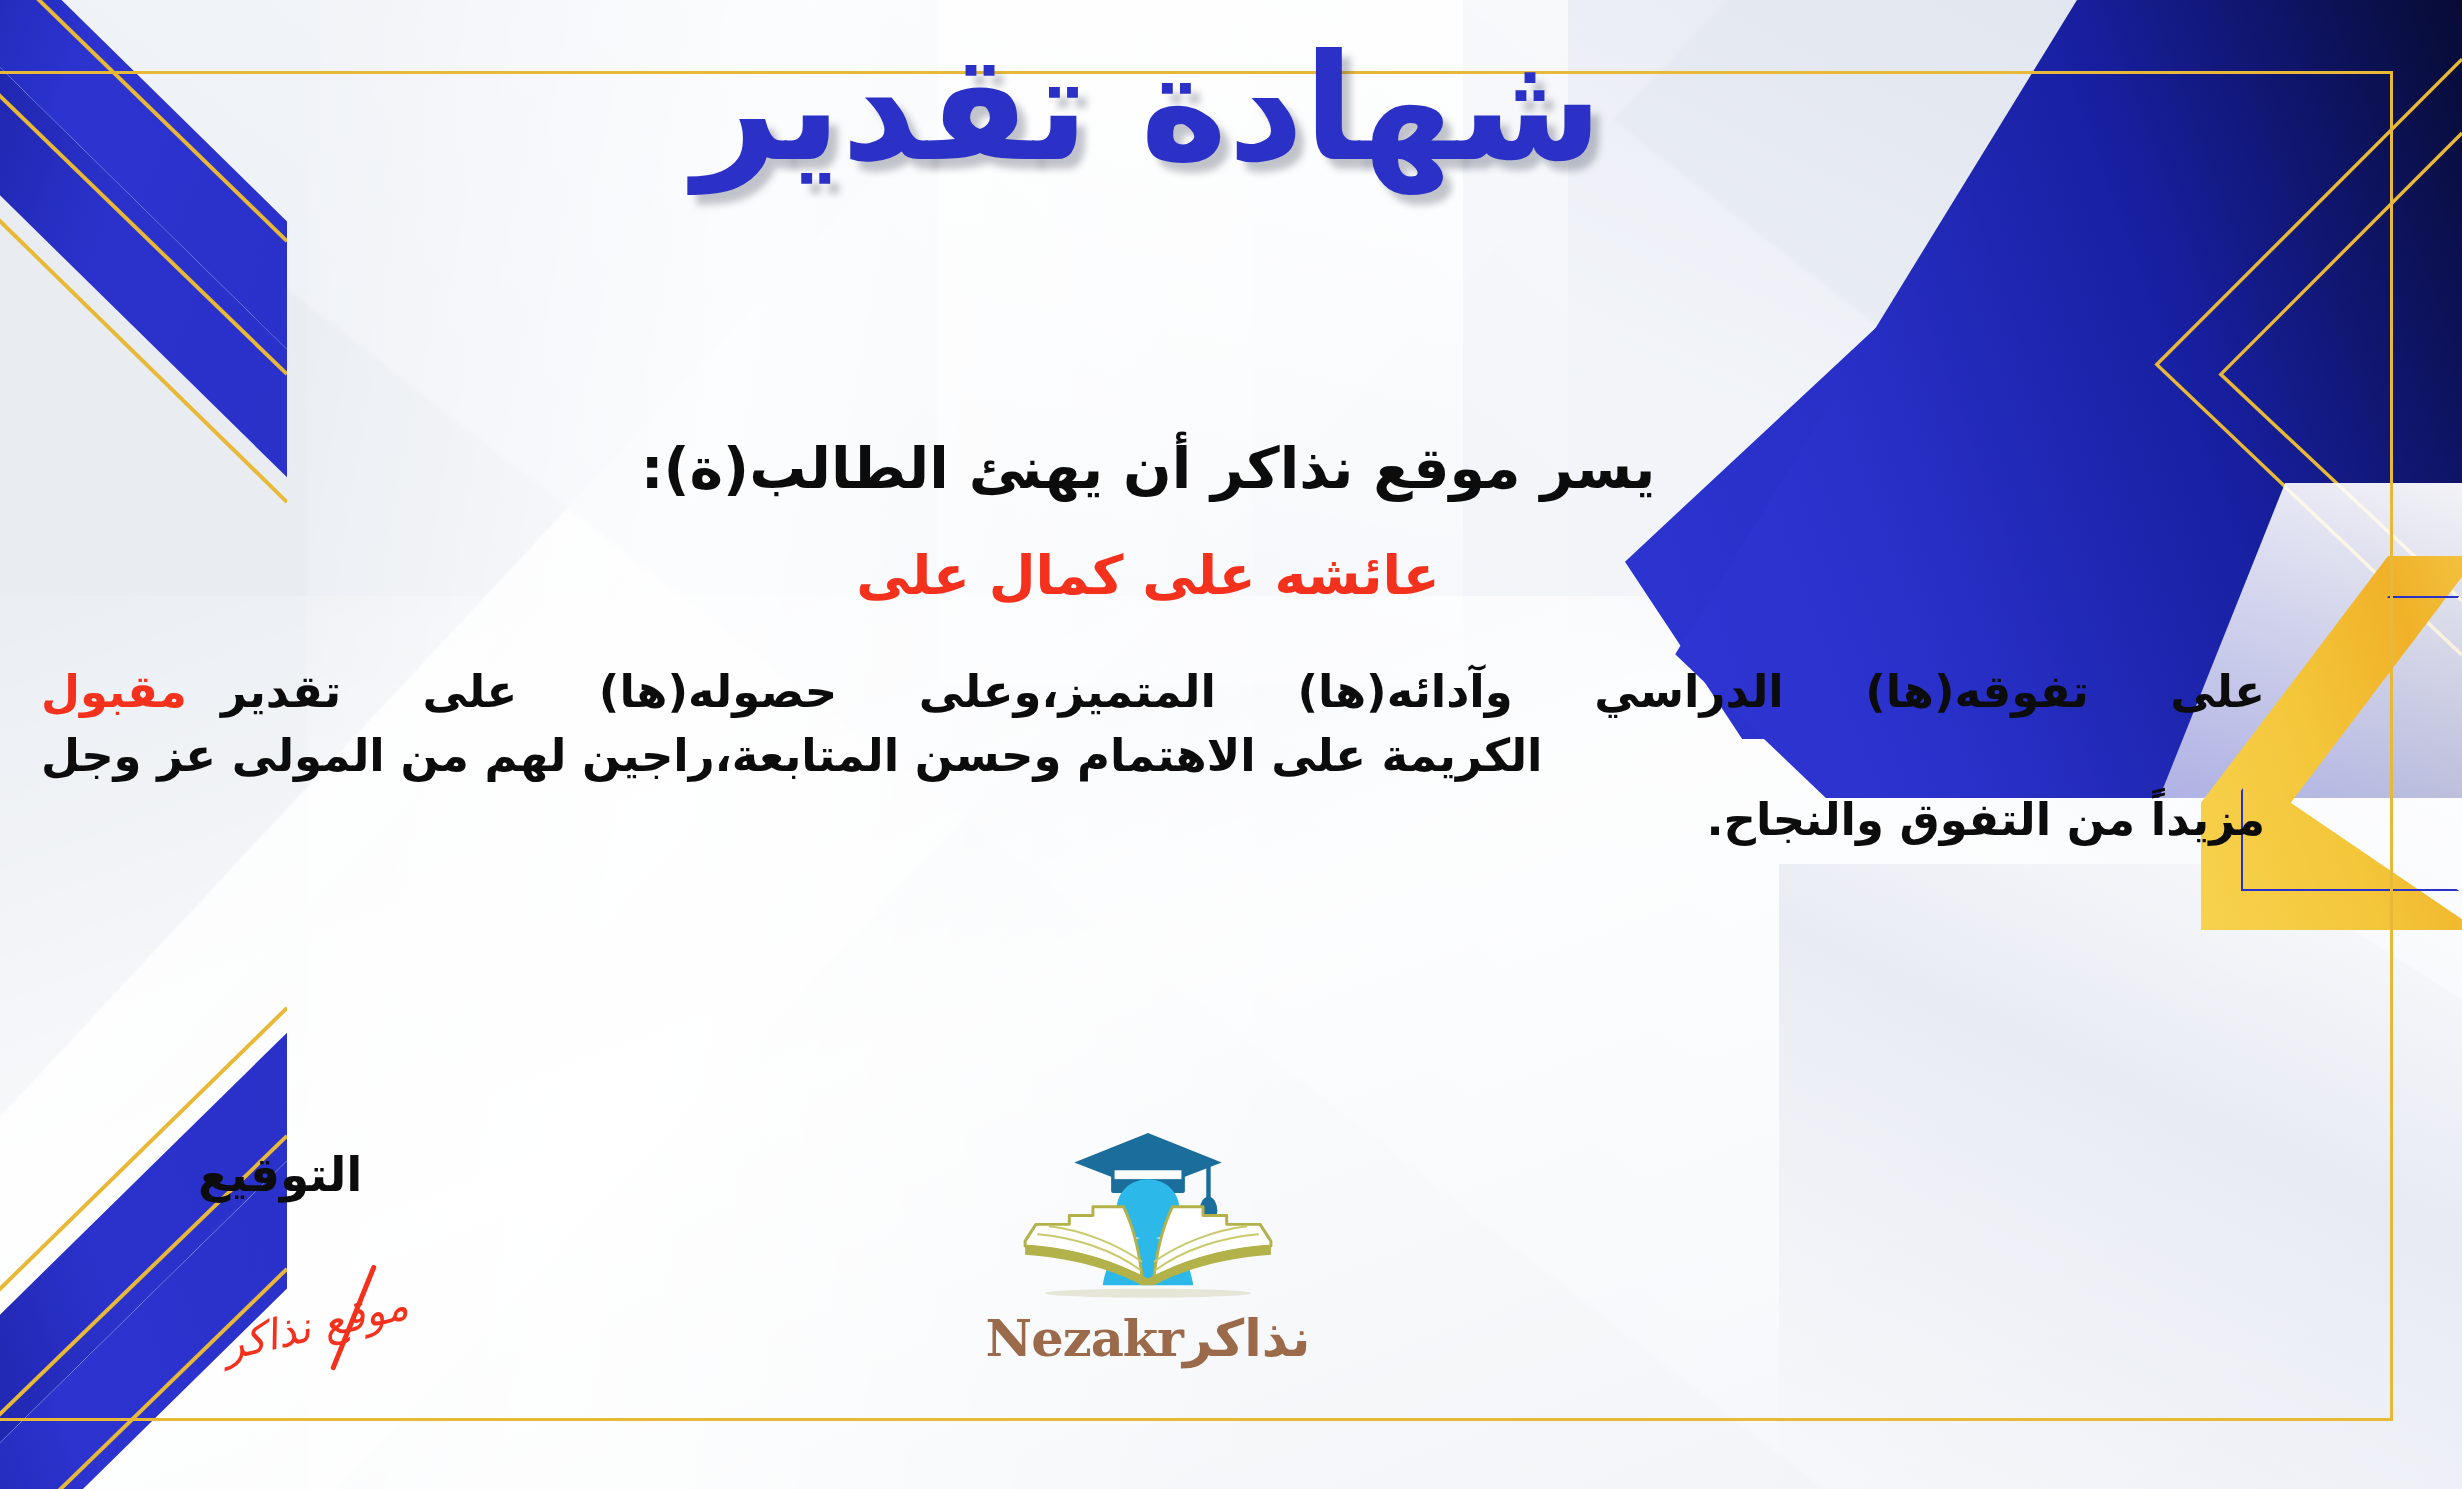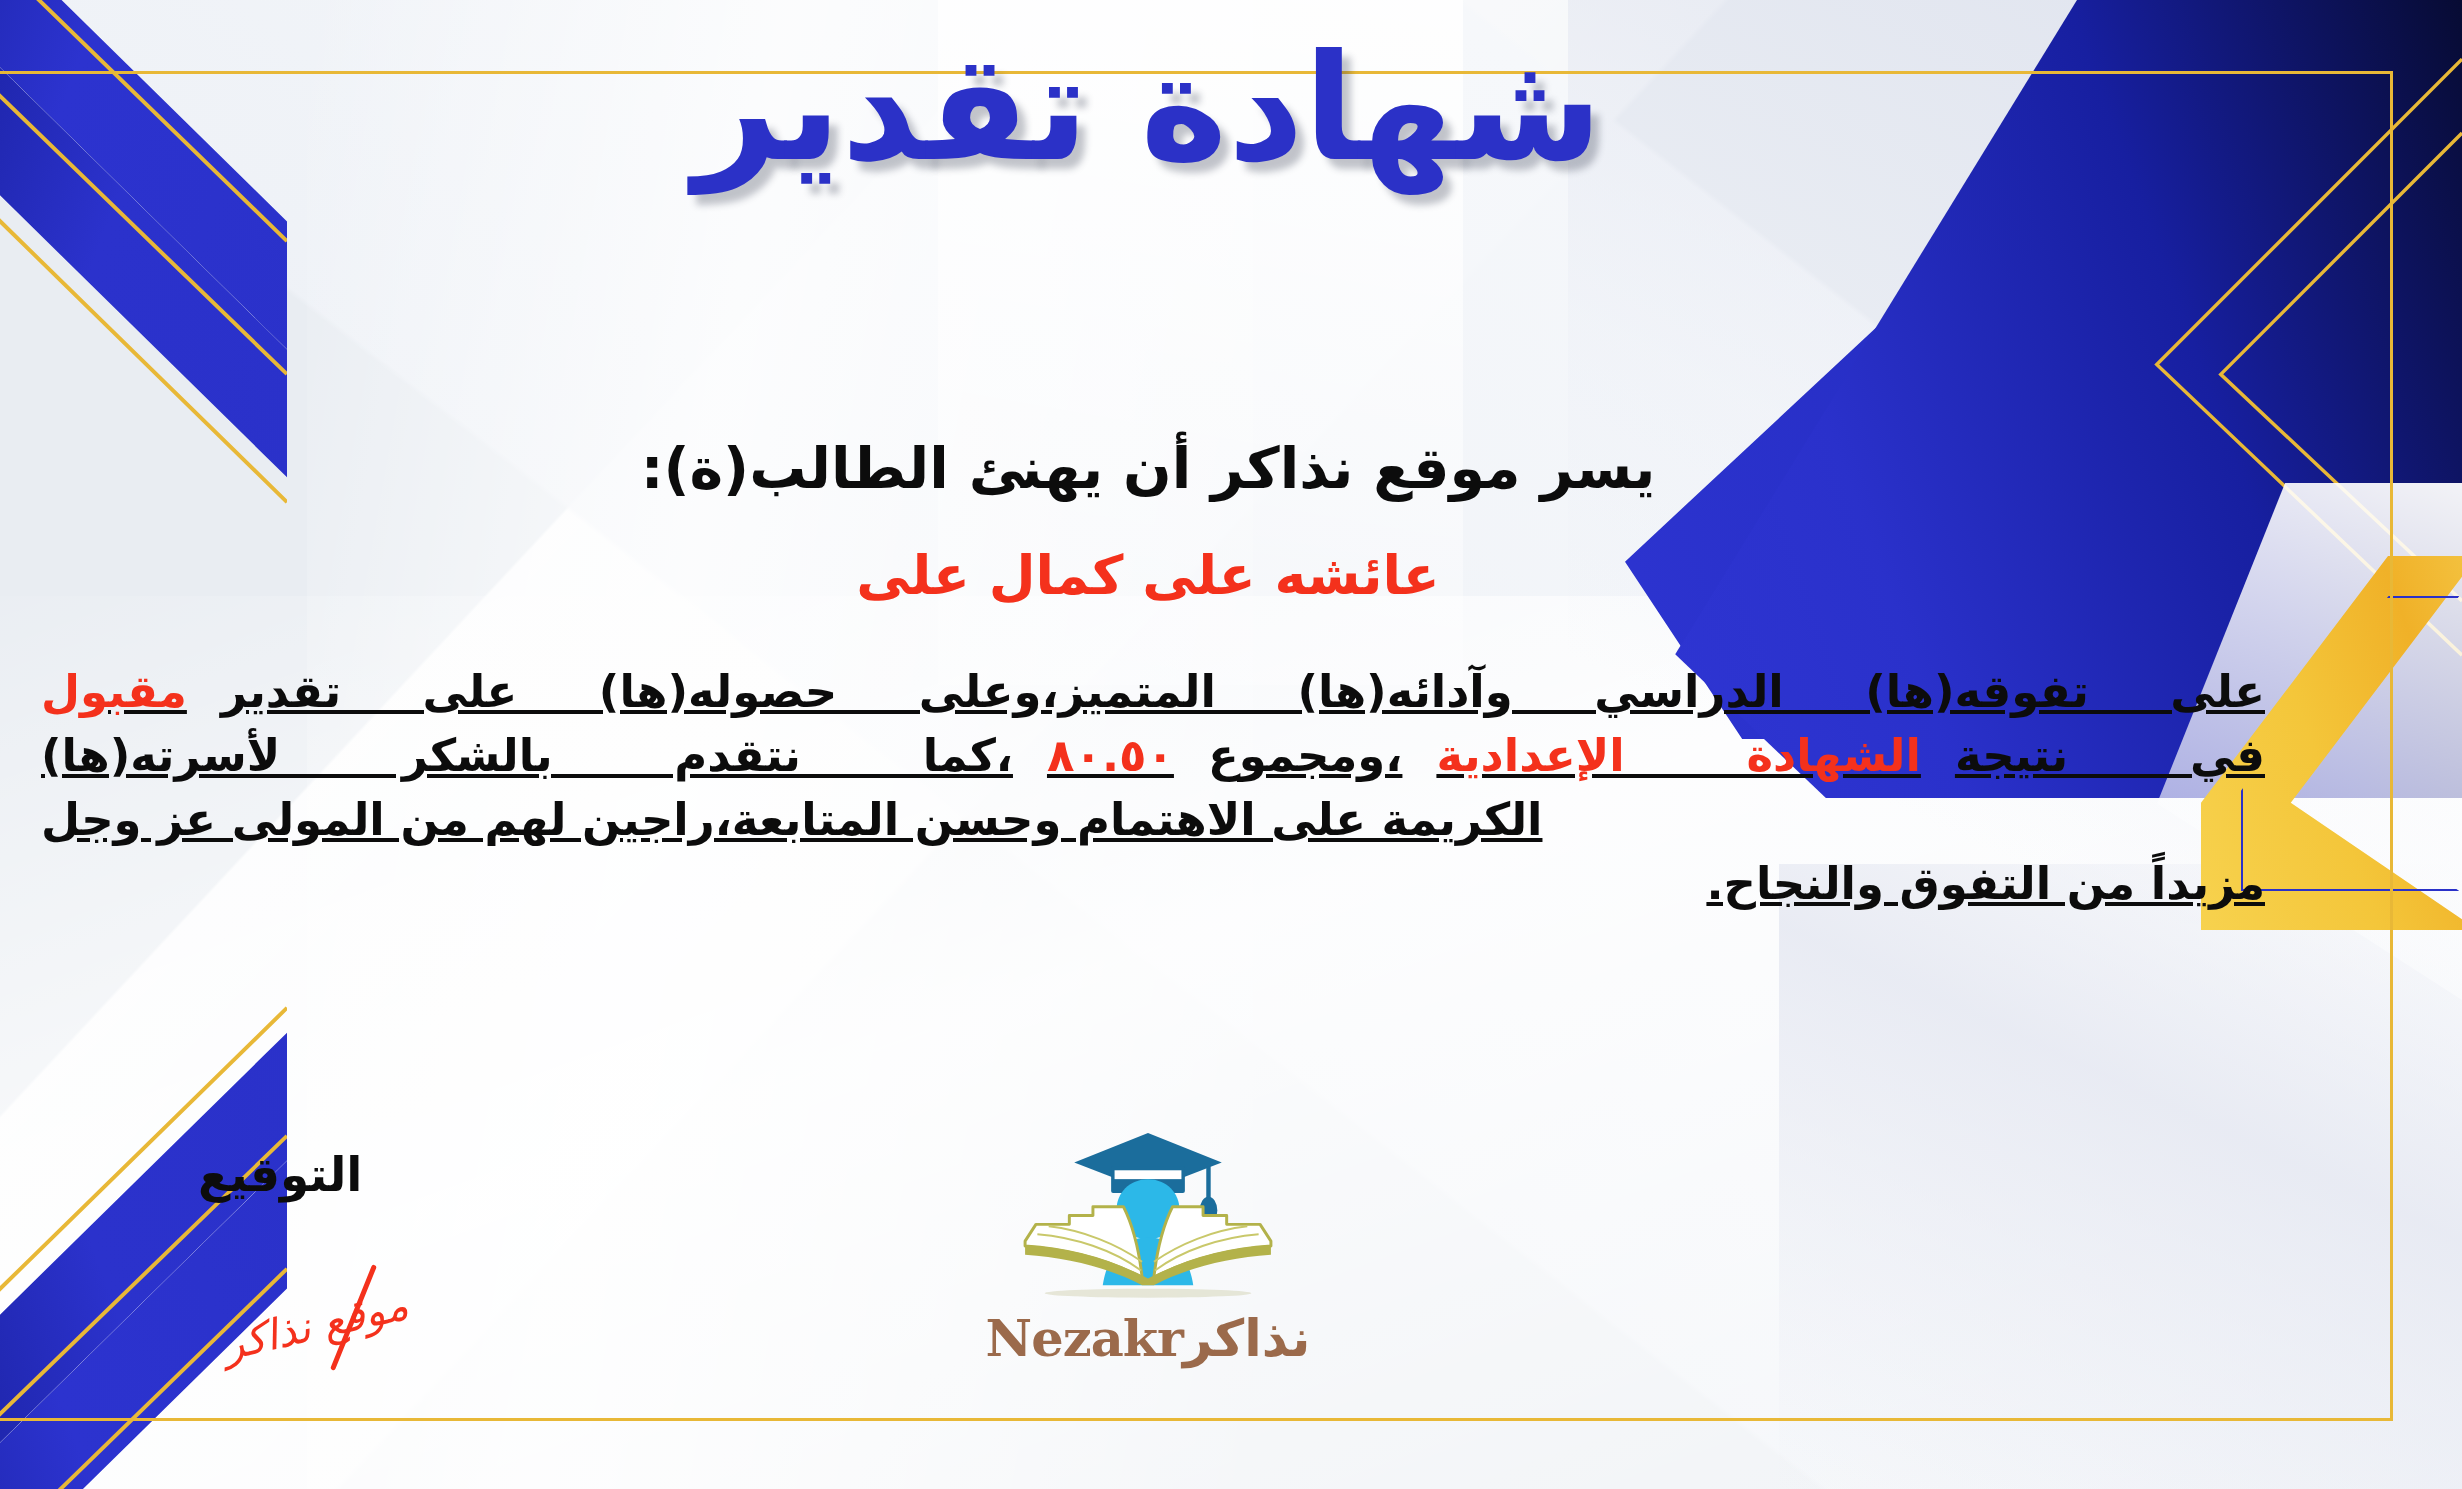--- a/index.html
+++ b/index.html
@@ -137,21 +137,21 @@
     position:absolute;
     top:660px;
     left:207px;
     right:197px;
     text-align:center;
     font-size:45px;
     font-weight:600;
     color:#0c0c0c;
     line-height:1.42;
   }
-  .body-line{display:block;white-space:nowrap;text-decoration:underline;}
+  .body-line{display:block;white-space:nowrap;}
   .body-line.l1{text-align:justify;text-align-last:justify;}
   .body-line.l2{text-align:justify;text-align-last:justify;}
   .body-line.l3{text-align:left;}
   .body-line.l4{text-align:right;}
   .hl{color:#f4311c;font-weight:600;}
   .sp{display:inline-block;width:34px;}
 
   .signature-label{
     position:absolute;
     top:1147px;left:364px;
@@ -250,21 +250,20 @@
   <div class="content">
 
     <div class="title">شهادة تقدير</div>
 
     <div class="intro">يسر موقع نذاكر أن يهنئ الطالب(ة):</div>
 
     <div class="student-name">عائشه على كمال على</div>
 
     <div class="body-block">
       <span class="body-line l1"><span>على تفوقه(ها) الدراسي وآدائه(ها) المتميز،وعلى حصوله(ها) على تقدير</span><span class="sp"></span><span class="hl">مقبول</span></span>
-        <span class="body-line l2"><span>في نتيجة</span><span class="sp"></span><span class="hl">الشهادة الإعدادية</span><span class="sp"></span><span>،ومجموع</span><span class="sp"></span><span class="hl">٨٠.٥٠</span><span class="sp"></span><span>،كما نتقدم بالشكر لأسرته(ها)</span></span>
         <span class="body-line l3">الكريمة على الاهتمام وحسن المتابعة،راجين لهم من المولى عز وجل</span>
         <span class="body-line l4">مزيداً من التفوق والنجاح.</span>
     </div>
 
     <div class="signature-label">التوقيع</div>
     <div class="signature-slash"></div>
     <div class="signature-mark">موقع نذاكر</div>
 
     <div class="logo">
       <svg class="logo-mark" viewBox="0 0 560 360">

